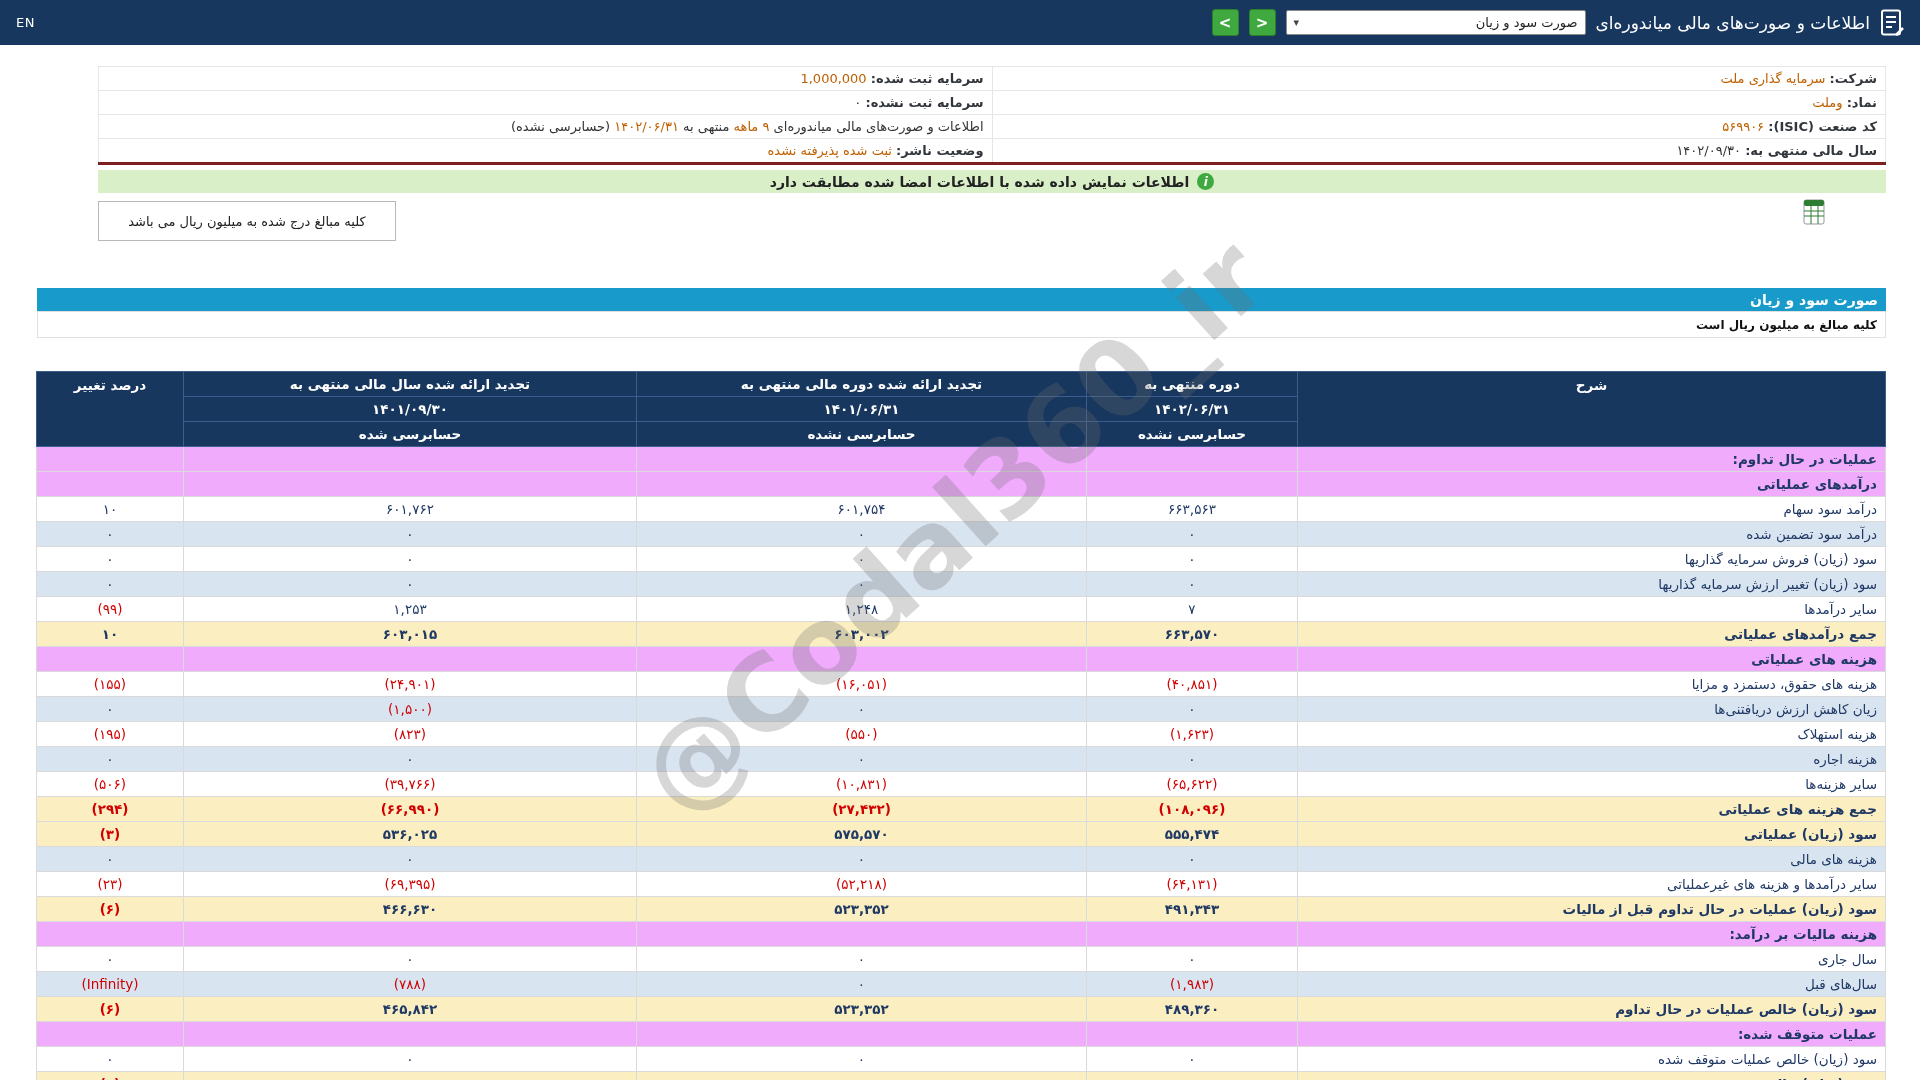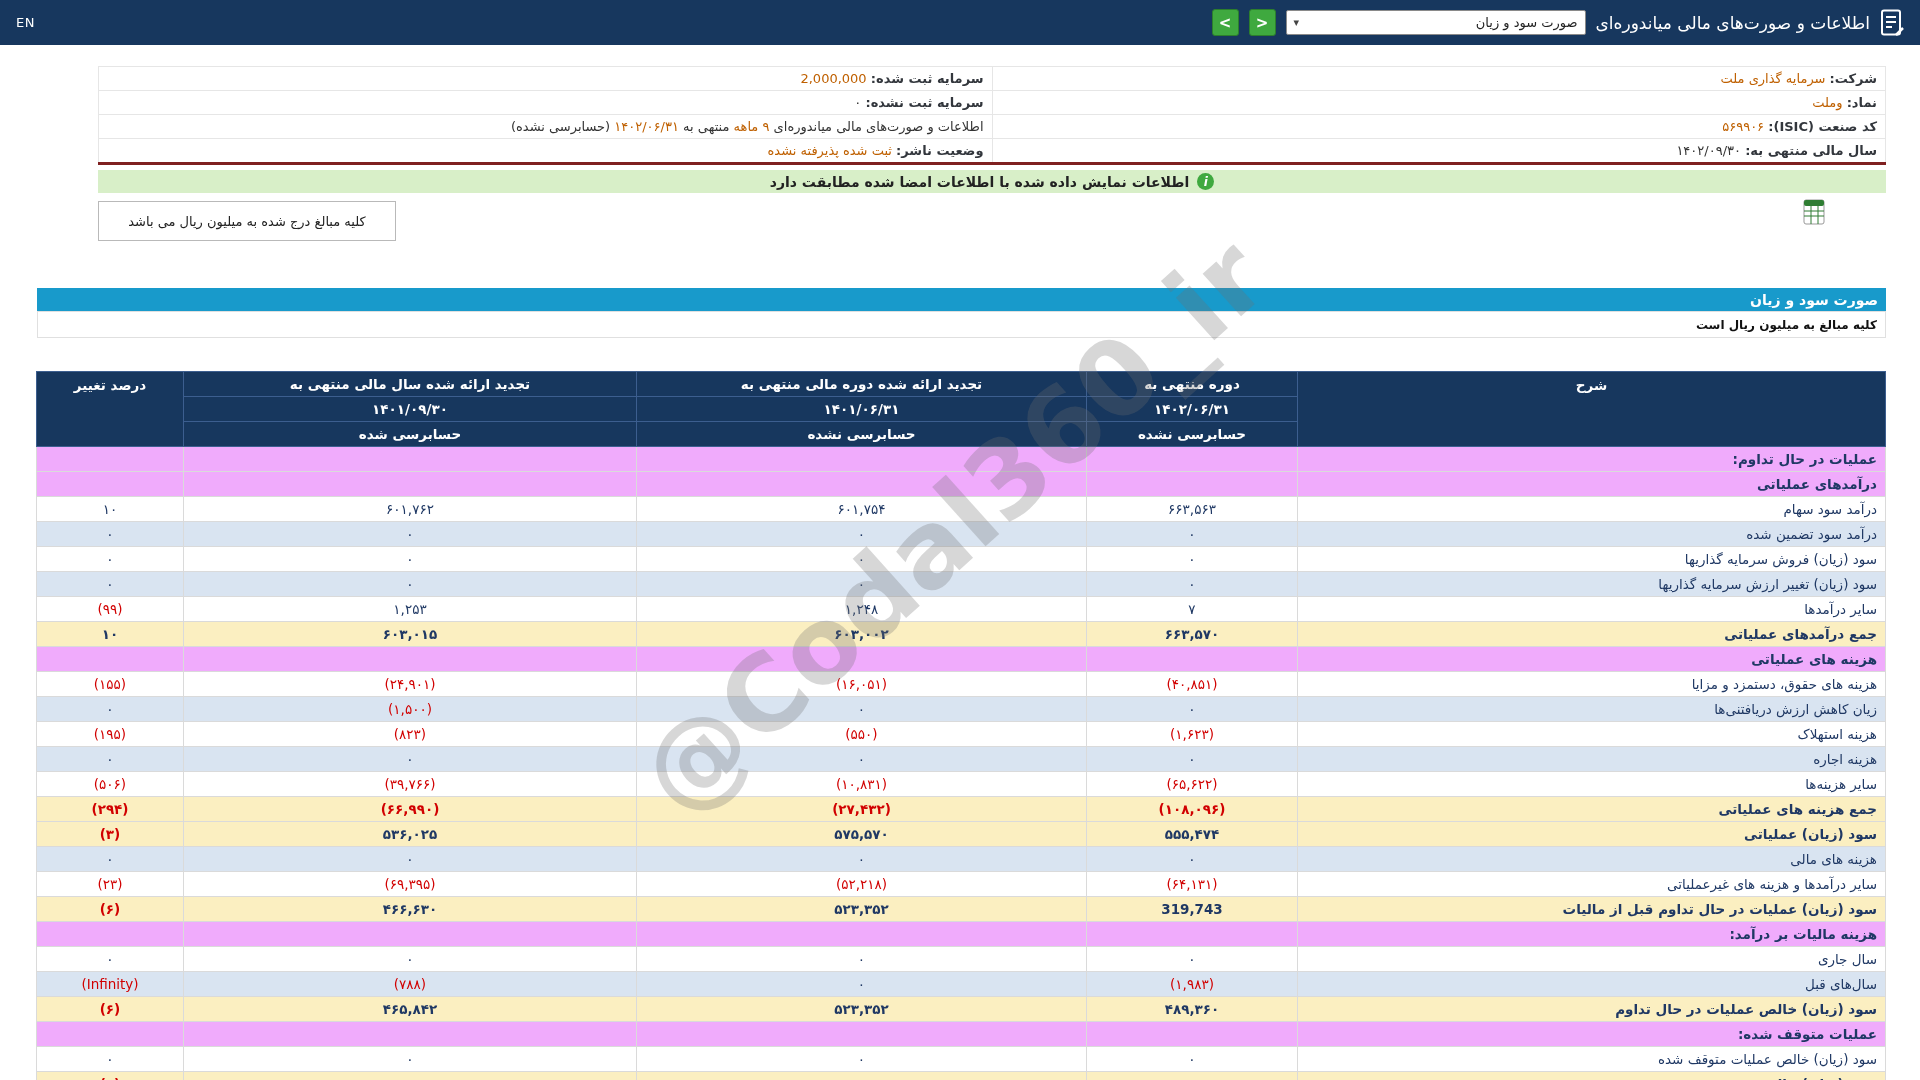--- a/index.html
+++ b/index.html
@@ -87,21 +87,21 @@
 <div class="info-panel">
   <table class="info-table">
     <tbody>
         <tr>
       <td class="c-right">
         <span class="lbl">شرکت:</span>
         <span class="orange">سرمایه گذاری ملت</span>
       </td>
       <td>
         <span class="lbl">سرمایه ثبت شده:</span>
-        <span class="orange">2,000,000</span>
+        <span class="orange">1,000,000</span>
       </td>
     </tr>
     <tr>
       <td class="c-right">
         <span class="lbl">نماد:</span>
         <span class="orange">وملت</span>
       </td>
       <td>
         <span class="lbl">سرمایه ثبت نشده:</span>
         <span class="val-dark">۰</span>
@@ -310,21 +310,21 @@
         </tr>
         <tr class="white">
           <td class="desc">سایر درآمدها و هزینه های غیرعملیاتی</td>
           <td class="val neg">(۶۴,۱۳۱)</td>
           <td class="val neg">(۵۲,۲۱۸)</td>
           <td class="val neg">(۶۹,۳۹۵)</td>
           <td class="val neg">(۲۳)</td>
         </tr>
         <tr class="yellow">
           <td class="desc">سود (زیان) عملیات در حال تداوم قبل از مالیات</td>
-          <td class="val">319,743</td>
+          <td class="val">۴۹۱,۳۴۳</td>
           <td class="val">۵۲۳,۳۵۲</td>
           <td class="val">۴۶۶,۶۳۰</td>
           <td class="val neg">(۶)</td>
         </tr>
         <tr class="section">
           <td class="desc">هزینه مالیات بر درآمد:</td>
           <td class="val"></td>
           <td class="val"></td>
           <td class="val"></td>
           <td class="val"></td>

